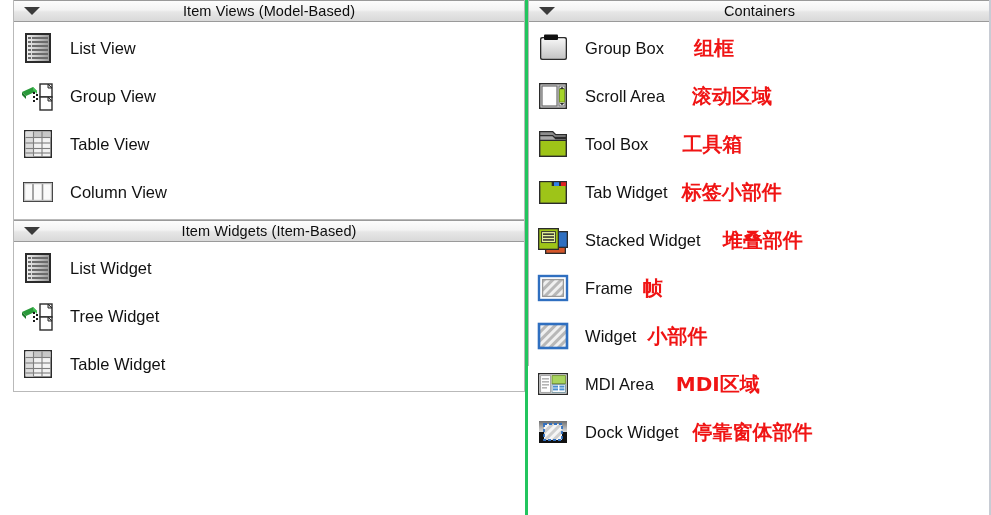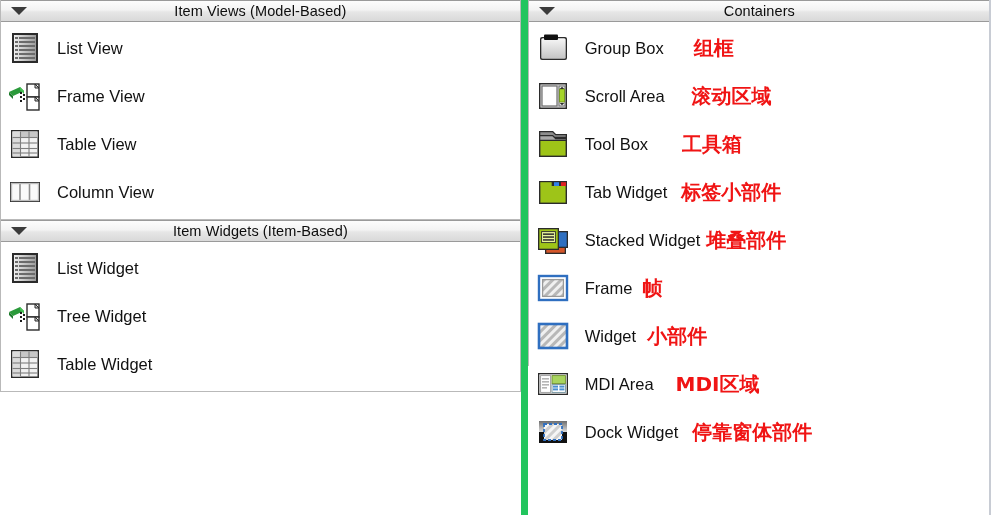--- a/index.html
+++ b/index.html
@@ -6,21 +6,21 @@
   body{
     width:991px;height:515px;
     background:#ffffff;
     font-family:"Liberation Sans","DejaVu Sans",sans-serif;
     overflow:hidden;
   }
   .screen{position:relative;width:991px;height:515px;display:flex;}
 
   
   .panel{position:relative;background:#ffffff;box-sizing:border-box;}
-  .panel-left{width:568px;height:515px;border-right:7px solid #22c55e;}
+  .panel-left{width:568px;height:515px;border-right:3px solid #22c55e;padding-left:13px;}
   .panel-right{width:499px;height:515px;}
 
   .group{box-sizing:border-box;border:1px solid #b9b9b9;border-top:none;background:#fff;}
 
   
   .ghead{
     position:relative;height:22px;box-sizing:border-box;
     background:linear-gradient(to bottom,#fdfdfd 0%,#f3f3f3 45%,#e6e6e6 55%,#d9d9d9 100%);
     border-top:1px solid #9a9a9a;
     border-bottom:1px solid #9a9a9a;
@@ -111,21 +111,21 @@
                 <rect x="13" y="22" width="2" height="2"></rect>
               </g>
               <g>
                 <rect x="20" y="6" width="12" height="13" fill="#fff" stroke="#2b2b2b" stroke-width="1.4"></rect>
                 <path d="M28 6 L32 10 L28 10 Z" fill="#c9c9c9" stroke="#2b2b2b" stroke-width="1"></path>
                 <rect x="20" y="19" width="12" height="13" fill="#fff" stroke="#2b2b2b" stroke-width="1.4"></rect>
                 <path d="M28 19 L32 23 L28 23 Z" fill="#c9c9c9" stroke="#2b2b2b" stroke-width="1"></path>
               </g>
             </svg>
           </span>
-          <span class="rowlabel">Frame View</span>
+          <span class="rowlabel">Group View</span>
         </div>
 
         <div class="row">
           <span class="ic">
             <svg viewBox="0 0 36 36">
               <rect x="4" y="4" width="28" height="28" fill="#2b2b2b"></rect>
               <rect x="5.5" y="5.5" width="25" height="25" fill="#f2f2f2"></rect>
               <rect x="5.5" y="5.5" width="25" height="6" fill="#c7c7c7"></rect>
               <rect x="5.5" y="5.5" width="8" height="25" fill="#dcdcdc"></rect>
               <g stroke="#7e7e7e" stroke-width="1.1">
@@ -333,21 +333,21 @@
               <rect x="4.3" y="7.3" width="18.4" height="19.4" fill="#9ec418"></rect>
               <rect x="6.6" y="9.6" width="13.8" height="11" fill="#e9f59b" stroke="#2b2b2b" stroke-width=".9"></rect>
               <g fill="#2b2b2b">
                 <rect x="8" y="11.4" width="11" height="1.5"></rect>
                 <rect x="8" y="14.3" width="11" height="1.5"></rect>
                 <rect x="8" y="17.2" width="11" height="1.5"></rect>
               </g>
             </svg>
           </span>
           <span class="rowlabel">Stacked Widget</span>
-          <span class="cn" style="margin-left:6px;">堆叠部件</span>
+          <span class="cn" style="margin-left:22px;">堆叠部件</span>
         </div>
 
         <div class="row">
           <span class="ic">
             <svg viewBox="0 0 36 36">
               <defs>
                 <pattern id="hatch" width="6" height="6" patternUnits="userSpaceOnUse" patternTransform="rotate(45)">
                   <rect width="6" height="6" fill="#f0f0f0"></rect>
                   <rect width="3" height="6" fill="#b8b8b8"></rect>
                 </pattern>

